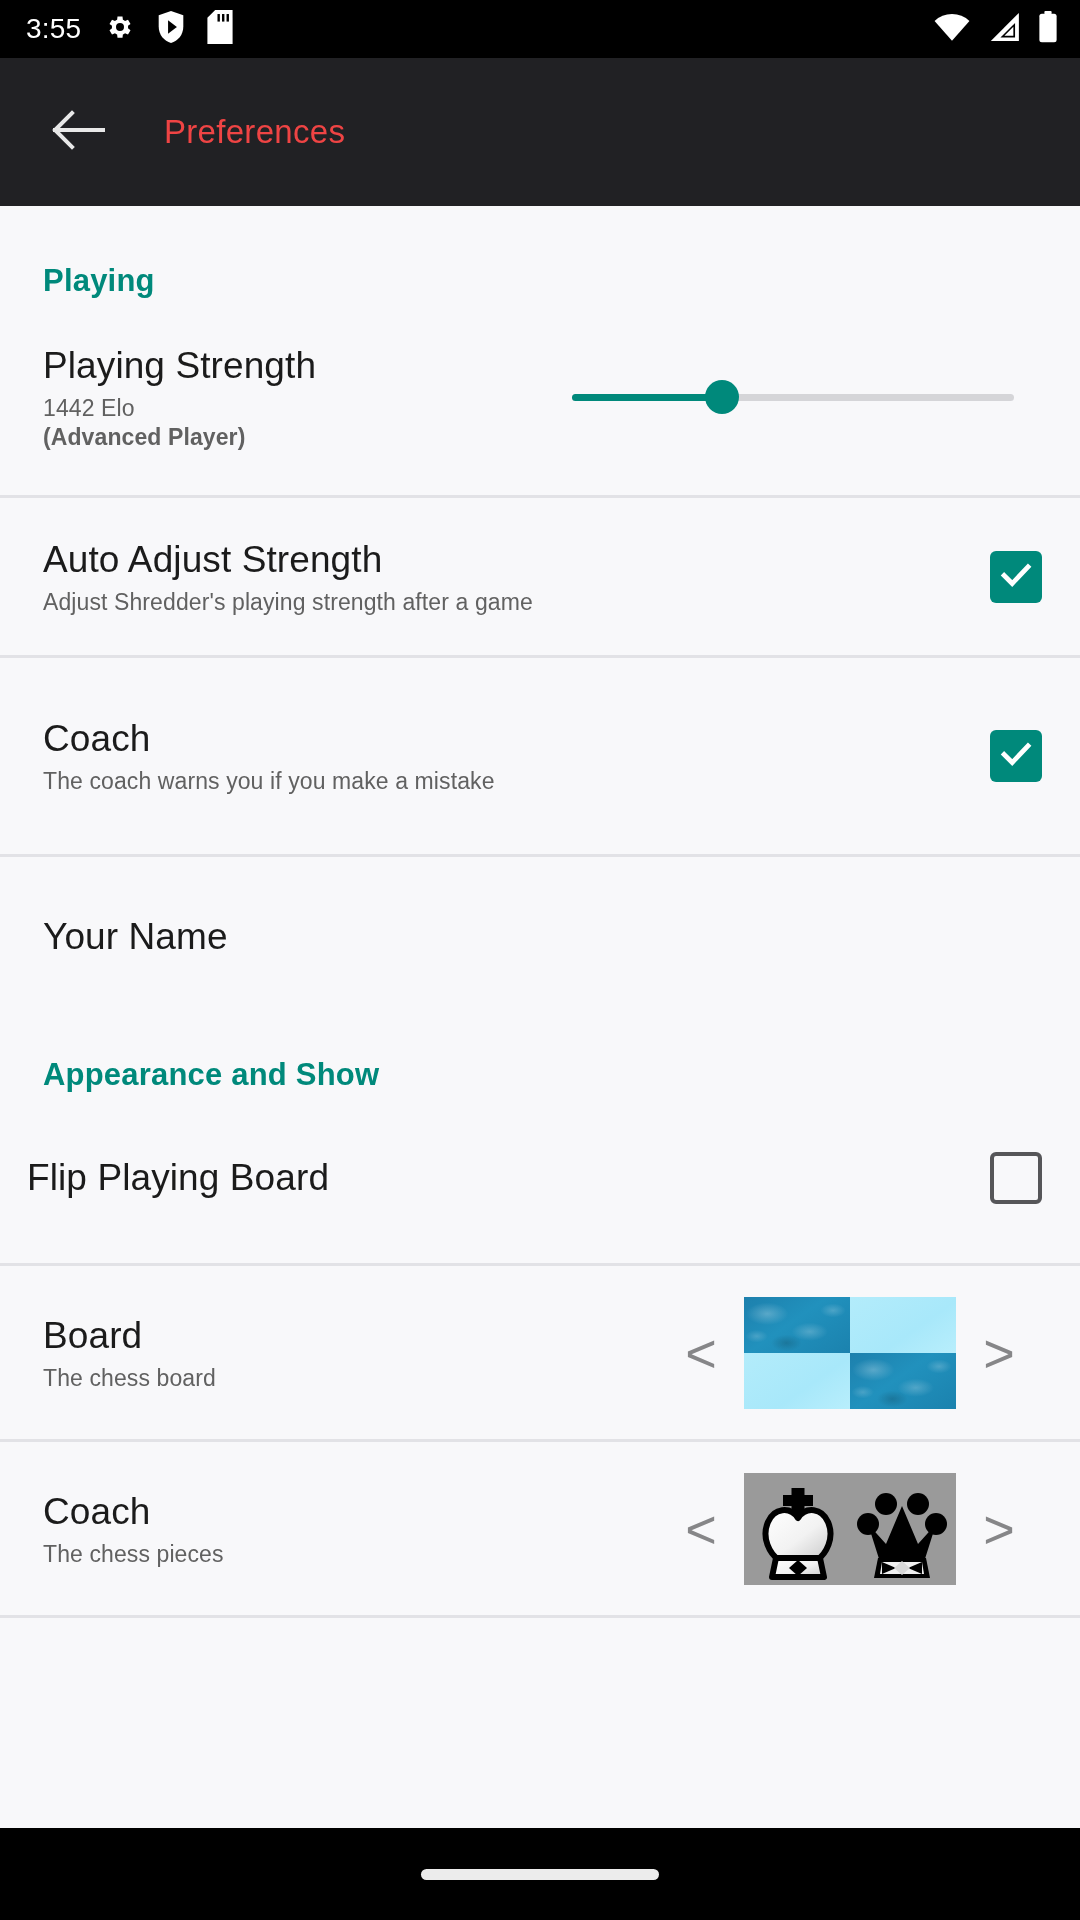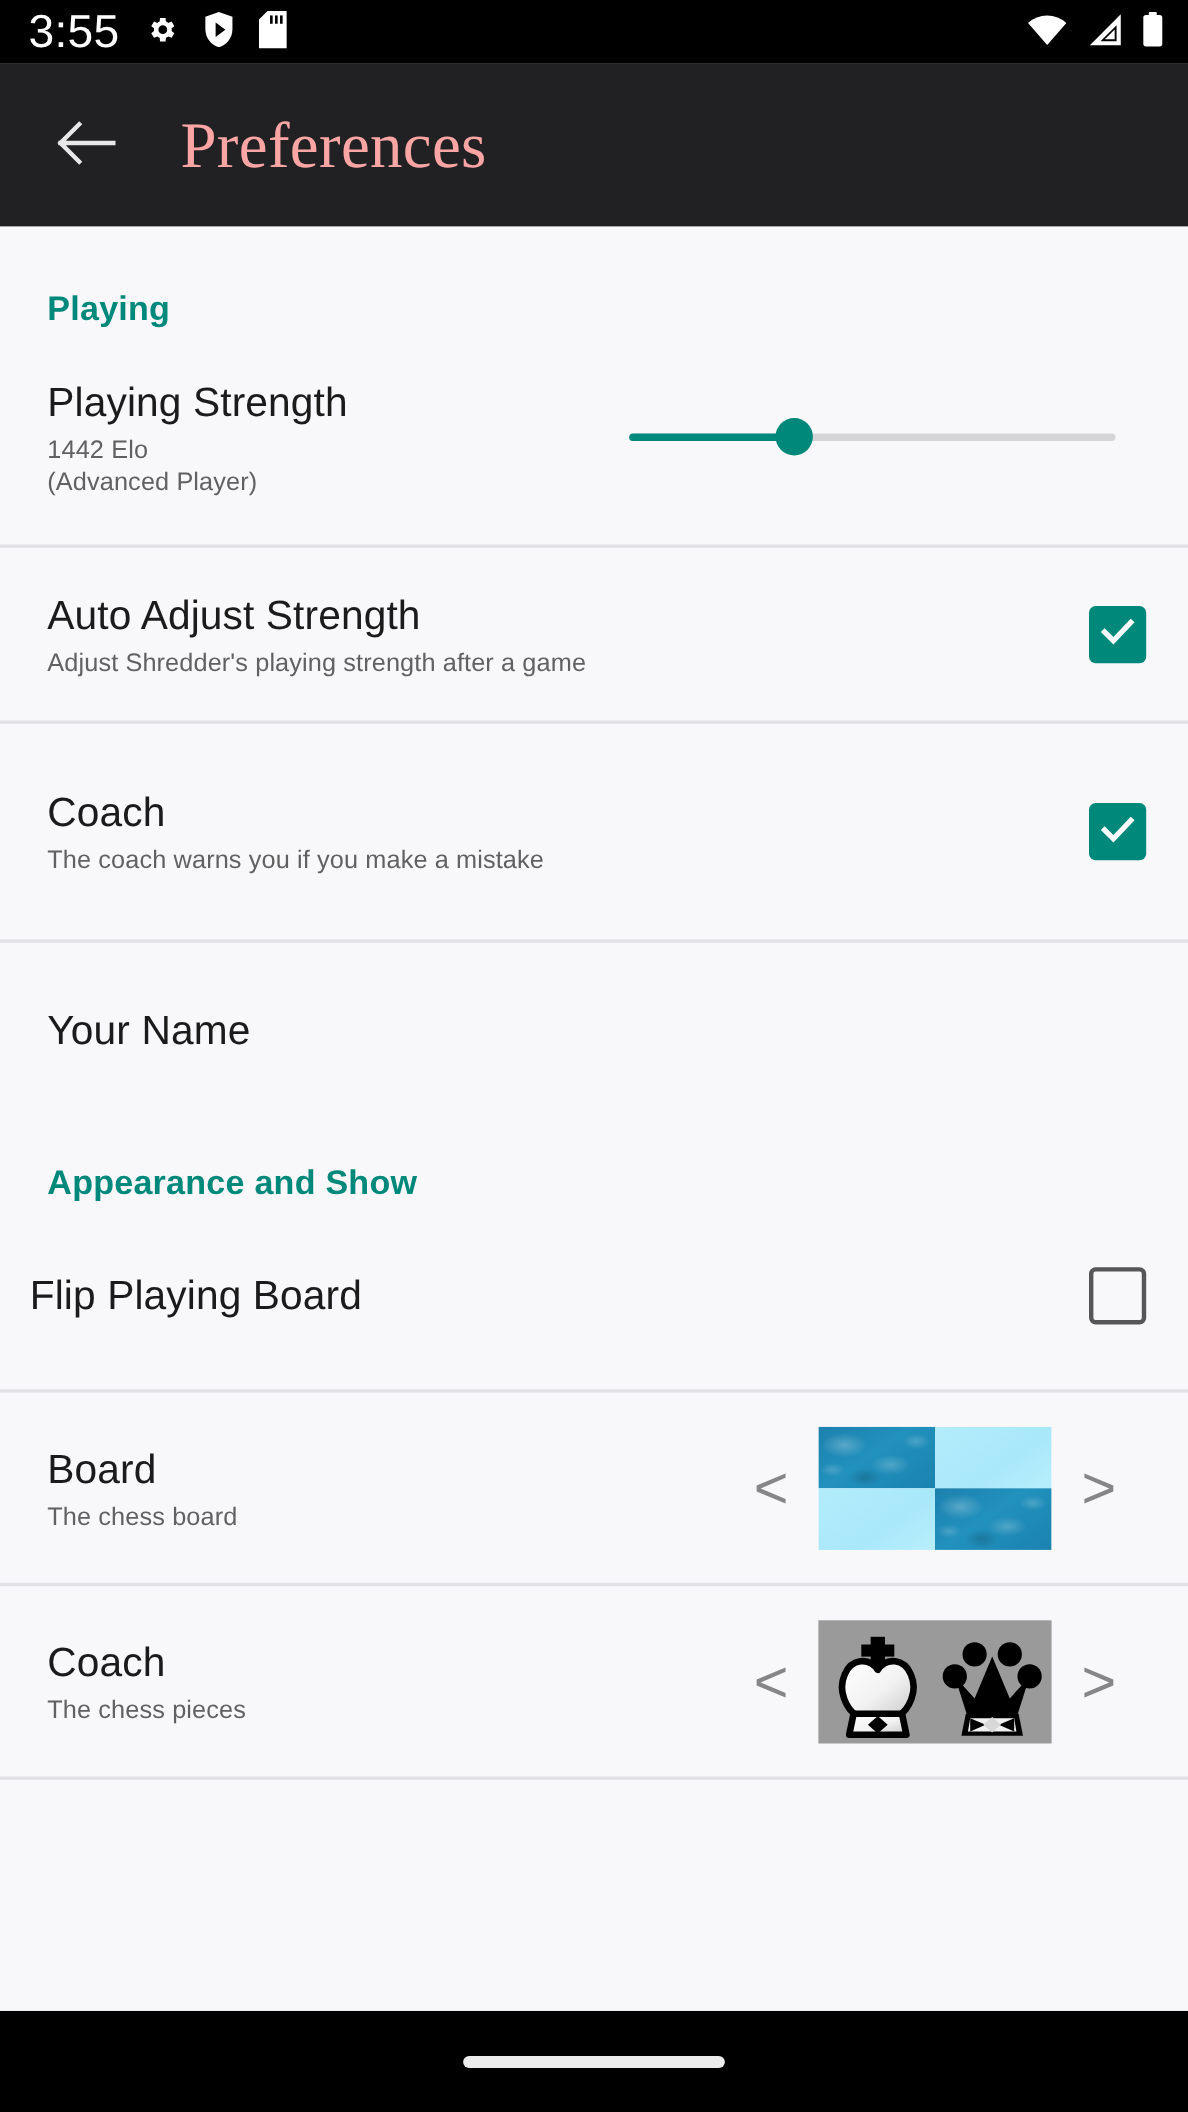--- a/index.html
+++ b/index.html
@@ -17,21 +17,21 @@
   }
 
   
   .statusbar {
     height: 58px; background: #000; color: #fff;
     display: flex; align-items: center;
     padding: 0 22px 0 26px;
     flex: 0 0 58px;
   }
   .sb-time {
-    font-size: 42px; letter-spacing: .2px;
+    font-size: 28px; letter-spacing: .2px;
     font-family: "Liberation Sans", sans-serif;
     line-height: 1;
   }
   .sb-left-icons { display: flex; align-items: center; gap: 22px; margin-left: 24px; }
   .sb-spacer { flex: 1 1 auto; }
   .sb-right-icons { display: flex; align-items: center; gap: 17px; }
   .sb-ico { display: block; }
 
   
   .appbar {
@@ -40,25 +40,24 @@
     display: flex; align-items: center;
     padding-left: 42px;
   }
   .back-btn {
     width: 74px; height: 74px;
     display: flex; align-items: center; justify-content: center;
     cursor: pointer;
   }
   .appbar-title {
     margin-left: 48px;
-    color: #fca5a5;
-    font-size: 59px;
+    color: #ef4444;
+    font-size: 33px;
     font-weight: 400;
     letter-spacing: .3px;
-    font-family: Liberation Serif, serif;
   }
 
   
   .content {
     flex: 1 1 auto;
     background: #f8f8fa;
     overflow: hidden;
     position: relative;
   }
   .section-header {
@@ -227,21 +226,21 @@
   </div>
 
   <div class="content">
 
     <div class="section-header">Playing</div>
 
     <div class="row" style="min-height:196px;">
       <div class="row-texts">
         <div class="row-title">Playing Strength</div>
         <div class="row-sub">1442 Elo</div>
-        <div class="row-sub" style="margin-top:0;">(Advanced Player)</div>
+        <div class="row-sub" style="margin-top:0;font-weight:bold;">(Advanced Player)</div>
       </div>
       <div class="slider-wrap">
         <div class="slider-track">
           <div class="slider-fill" style="width:34%"></div>
           <div class="slider-thumb" style="left:34%"></div>
         </div>
       </div>
     </div>
     <div class="divider"></div>
 

